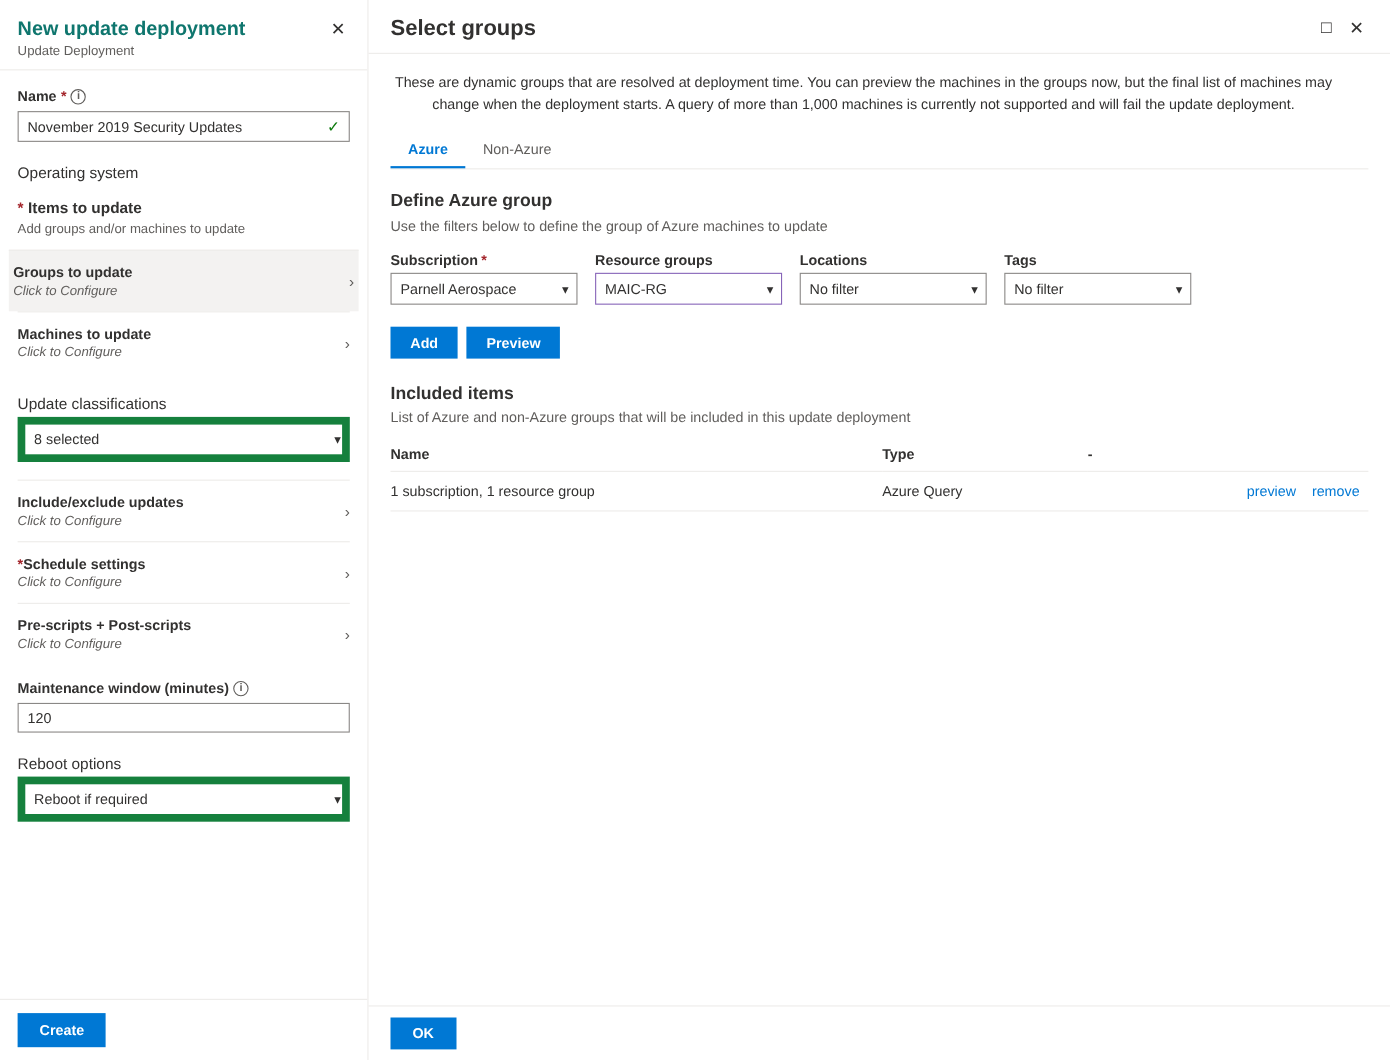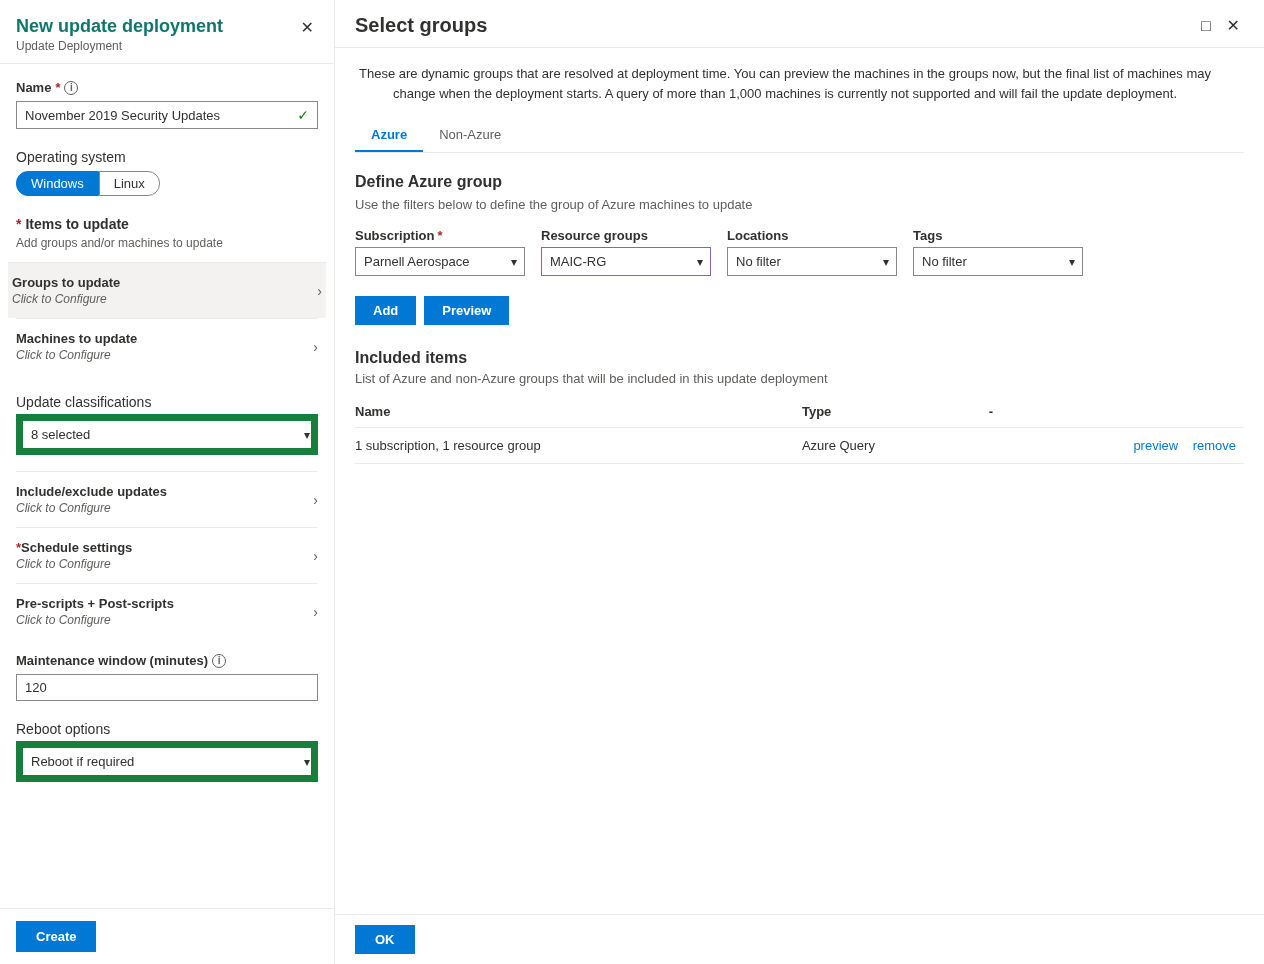--- a/index.html
+++ b/index.html
@@ -480,24 +480,20 @@
         <span class="info-icon">i</span>
       </div>
       <div class="text-input-wrapper">
         <input type="text" value="November 2019 Security Updates" style="">
         <span class="check-icon">✓</span>
       </div>
     </div>
 
     <div style="margin-bottom:16px;">
       <div class="section-label">Operating system</div>
-      <div class="os-toggle">
-        <button class="os-btn-active">Windows</button>
-        <button class="os-btn-inactive">Linux</button>
-      </div>
     </div>
 
     <div style="margin-bottom:4px;">
       <div class="items-section-title">
         <span class="required-star">*</span>
         <span>Items to update</span>
       </div>
       <div class="items-section-subtitle">Add groups and/or machines to update</div>
     </div>
 

